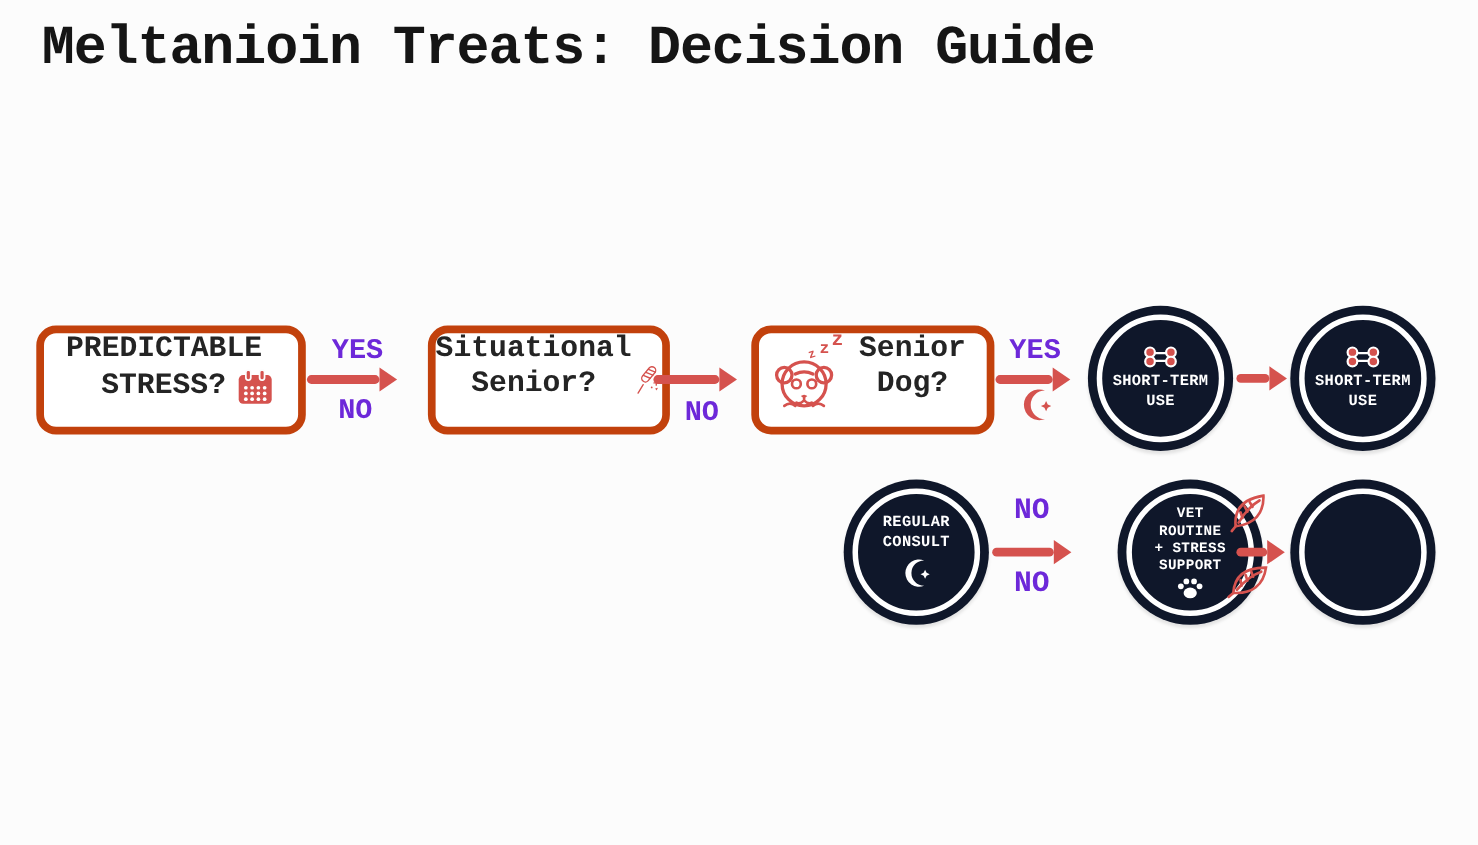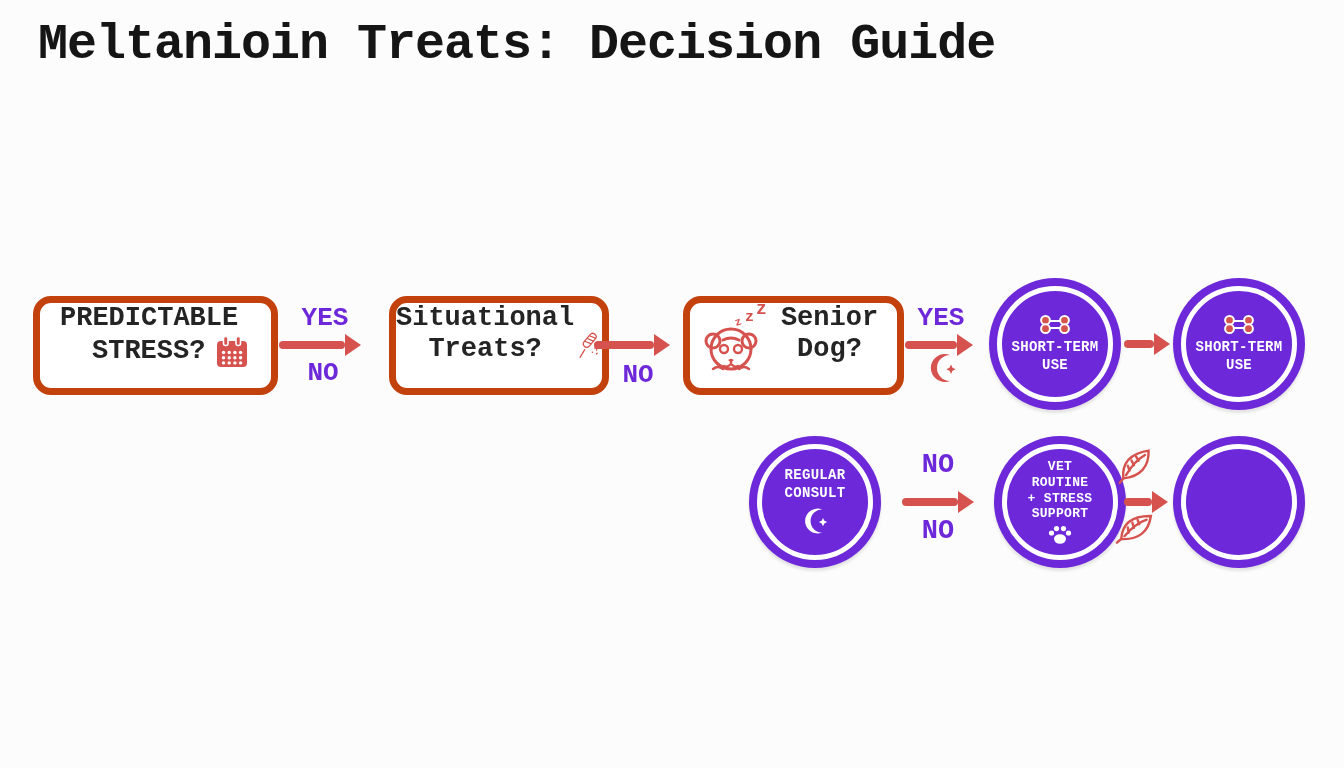--- a/index.html
+++ b/index.html
@@ -19,30 +19,30 @@
   .box3 .qlines{text-align:center;flex:1;padding-right:12px;}
   .l2row{display:flex;align-items:center;gap:9px;margin-left:32px;}
   
   .arrow{position:absolute;height:8px;background:#d5524e;border-radius:4px;}
   .arrow::after{content:"";position:absolute;left:100%;top:50%;transform:translateY(-50%);
         width:0;height:0;border-left:16px solid #d5524e;
         border-top:11px solid transparent;border-bottom:11px solid transparent;}
   
   .yn{position:absolute;font-weight:800;font-size:26px;color:#6d28d9;text-align:center;}
   
-  .node{position:absolute;width:132px;height:132px;border-radius:50%;background:#6d28d9;
+  .node{position:absolute;width:132px;height:132px;border-radius:50%;background:#0f172a;
         box-shadow:0 3px 3px rgba(0,0,0,0.10);}
   .ring{position:absolute;inset:8px;border:5px solid #ffffff;border-radius:50%;}
   .ncontent{position:absolute;inset:13px;display:flex;flex-direction:column;align-items:center;
         justify-content:center;color:#ffffff;font-weight:700;text-align:center;}
   .nline{font-size:14px;line-height:1.28;letter-spacing:0.3px;}
   .c1{left:989px;top:278px;}
   .c2{left:1173px;top:278px;}
-  .c3{left:749px;top:436px;}
-  .c4{left:994px;top:436px;}
+  .c3{left:767px;top:436px;}
+  .c4{left:1016px;top:436px;}
   .c5{left:1173px;top:436px;}
   .c4 .nline{font-size:13px;line-height:1.2;}
   .c5 .nline{font-size:13px;}
   .icn{position:absolute;}
   .bone{margin-bottom:3px;}
   .moonwhite{margin-top:3px;}
   .paw{margin-top:2px;}
 </style>
 </head>
 <body>
@@ -79,21 +79,21 @@
     </div>
   </div>
 
   <div class="yn" style="left:299px;top:303px;width:52px;">YES</div>
   <div class="arrow" style="left:279px;top:341px;width:66px;"></div>
   <div class="yn" style="left:297px;top:358px;width:52px;">NO</div>
 
   <div class="qbox box2">
     <div class="qlines">
       <div>Situational</div>
-      <div>Treats?</div>
+      <div>Senior?</div>
     </div>
     <svg width="46" height="56" viewBox="0 0 46 56" style="margin-top:14px;">
       <g fill="none" stroke="#d5524e" stroke-width="2.4" stroke-linecap="round">
         <g transform="rotate(40 22 19)">
           <rect x="16" y="3" width="13" height="31" rx="6.5"></rect>
           <line x1="16.5" y1="12" x2="29" y2="8"></line>
           <line x1="16.5" y1="19" x2="29" y2="15"></line>
           <line x1="16.5" y1="26" x2="29" y2="22"></line>
         </g>
         <line x1="13" y1="37" x2="4" y2="52"></line>

